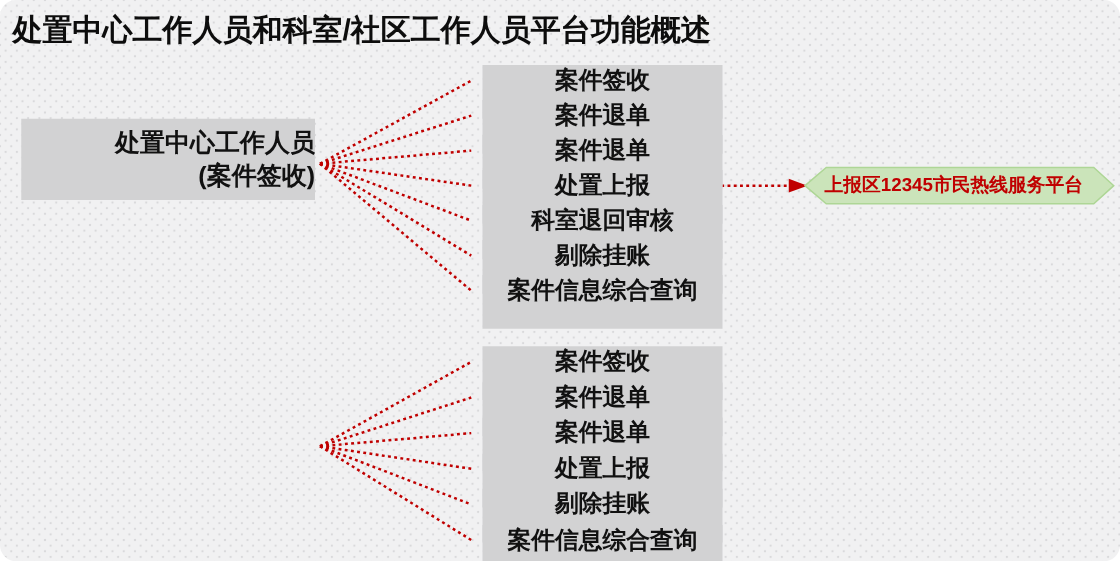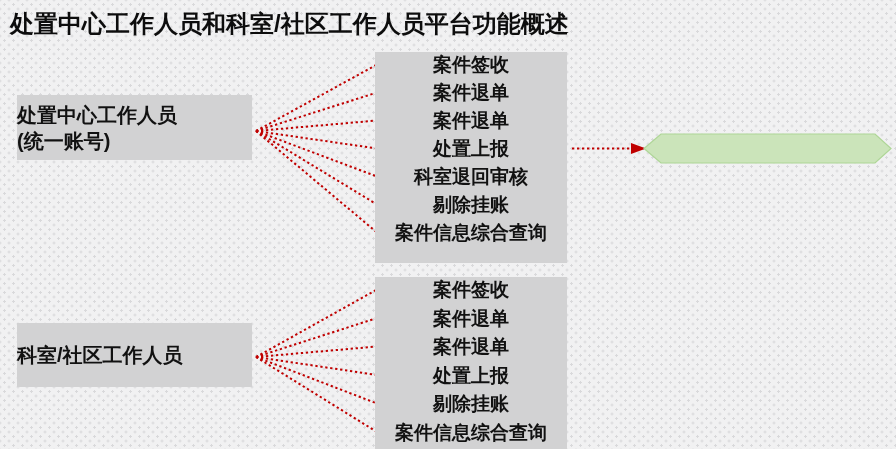--- a/index.html
+++ b/index.html
@@ -14,37 +14,38 @@
   #canvas{
     position:relative;
     width:896px;height:449px;
     overflow:hidden;
     background-color:#f1f1f2;
     background-image:
       radial-gradient(#d9d9db 1px, transparent 1.2px),
       radial-gradient(#d9d9db 1px, transparent 1.2px);
     background-size:9px 9px;
     background-position:0 0,4.5px 4.5px;
+    border-radius:13px;
   }
   .title{
     position:absolute;left:10px;top:8px;
     font-size:24px;font-weight:bold;color:var(--ink);
     letter-spacing:0px;white-space:nowrap;
   }
   .role-box{
     position:absolute;
     background:var(--gray);
-    display:flex;flex-direction:column;justify-content:center;align-items:flex-start;
+    display:flex;flex-direction:column;justify-content:center;align-items:flex-end;
     font-weight:bold;font-size:20px;line-height:1.3;color:#111;
     text-align:center;
   }
   #role-box-0{left:17px;top:95px;width:235px;height:65px;}
   #role-box-1{left:17px;top:323px;width:235px;height:64px;}
   .func-box{
-    position:absolute;left:375px;width:192px;height:43px;
+    position:absolute;left:386px;width:192px;height:43px;
     background:var(--gray);
     font-weight:bold;font-size:19px;line-height:25px;color:#111;
     text-align:center;white-space:nowrap;
   }
   #connectors{position:absolute;left:0;top:0;pointer-events:none;}
   #connectors line{stroke:var(--red);stroke-width:2;stroke-dasharray:2.3 2.7;}
   #banner-svg{position:absolute;left:640px;top:132px;pointer-events:none;}
   .banner-label{
     position:absolute;left:640px;top:132px;width:246px;height:33px;
     display:flex;align-items:center;justify-content:center;
@@ -72,24 +73,21 @@
       <line x1="256" y1="357" x2="377" y2="346.5"></line>
       <line x1="256" y1="357" x2="377" y2="375"></line>
       <line x1="256" y1="357" x2="377" y2="403.5"></line>
       <line x1="256" y1="357" x2="377" y2="432"></line>
       <line x1="572" y1="148.5" x2="631" y2="148.5"></line>
       <polygon points="646,148.5 631,143 631,154" fill="#c00000"></polygon>
     </svg>
 
   <div class="role-box" id="role-box-0">
       <span>处置中心工作人员</span>
-      <span>(统一账号)</span>
-    </div>
-  <div class="role-box" id="role-box-1">
-      <span>科室/社区工作人员</span>
+      <span>(案件签收)</span>
     </div>
 
   <div id="func-layer">
       <div class="func-box" style="top: 52px;">案件签收</div>
       <div class="func-box" style="top: 80px;">案件退单</div>
       <div class="func-box" style="top: 108px;">案件退单</div>
       <div class="func-box" style="top: 136px;">处置上报</div>
       <div class="func-box" style="top: 164px;">科室退回审核</div>
       <div class="func-box" style="top: 192px;">剔除挂账</div>
       <div class="func-box" style="top: 220px;">案件信息综合查询</div>
@@ -97,14 +95,15 @@
       <div class="func-box" style="top: 305.5px;">案件退单</div>
       <div class="func-box" style="top: 334px;">案件退单</div>
       <div class="func-box" style="top: 362.5px;">处置上报</div>
       <div class="func-box" style="top: 391px;">剔除挂账</div>
       <div class="func-box" style="top: 419.5px;">案件信息综合查询</div>
     </div>
 
   <svg id="banner-svg" width="256" height="34">
     <polygon points="4,16.5 21,2 235,2 251,16.5 235,31 21,31" fill="#cbe4ba" stroke="#aed696" stroke-width="1.2"></polygon>
   </svg>
+  <div class="banner-label" style="color: rgb(192, 0, 0);">上报区12345市民热线服务平台</div>
 
 </div>
 
 </body></html>

